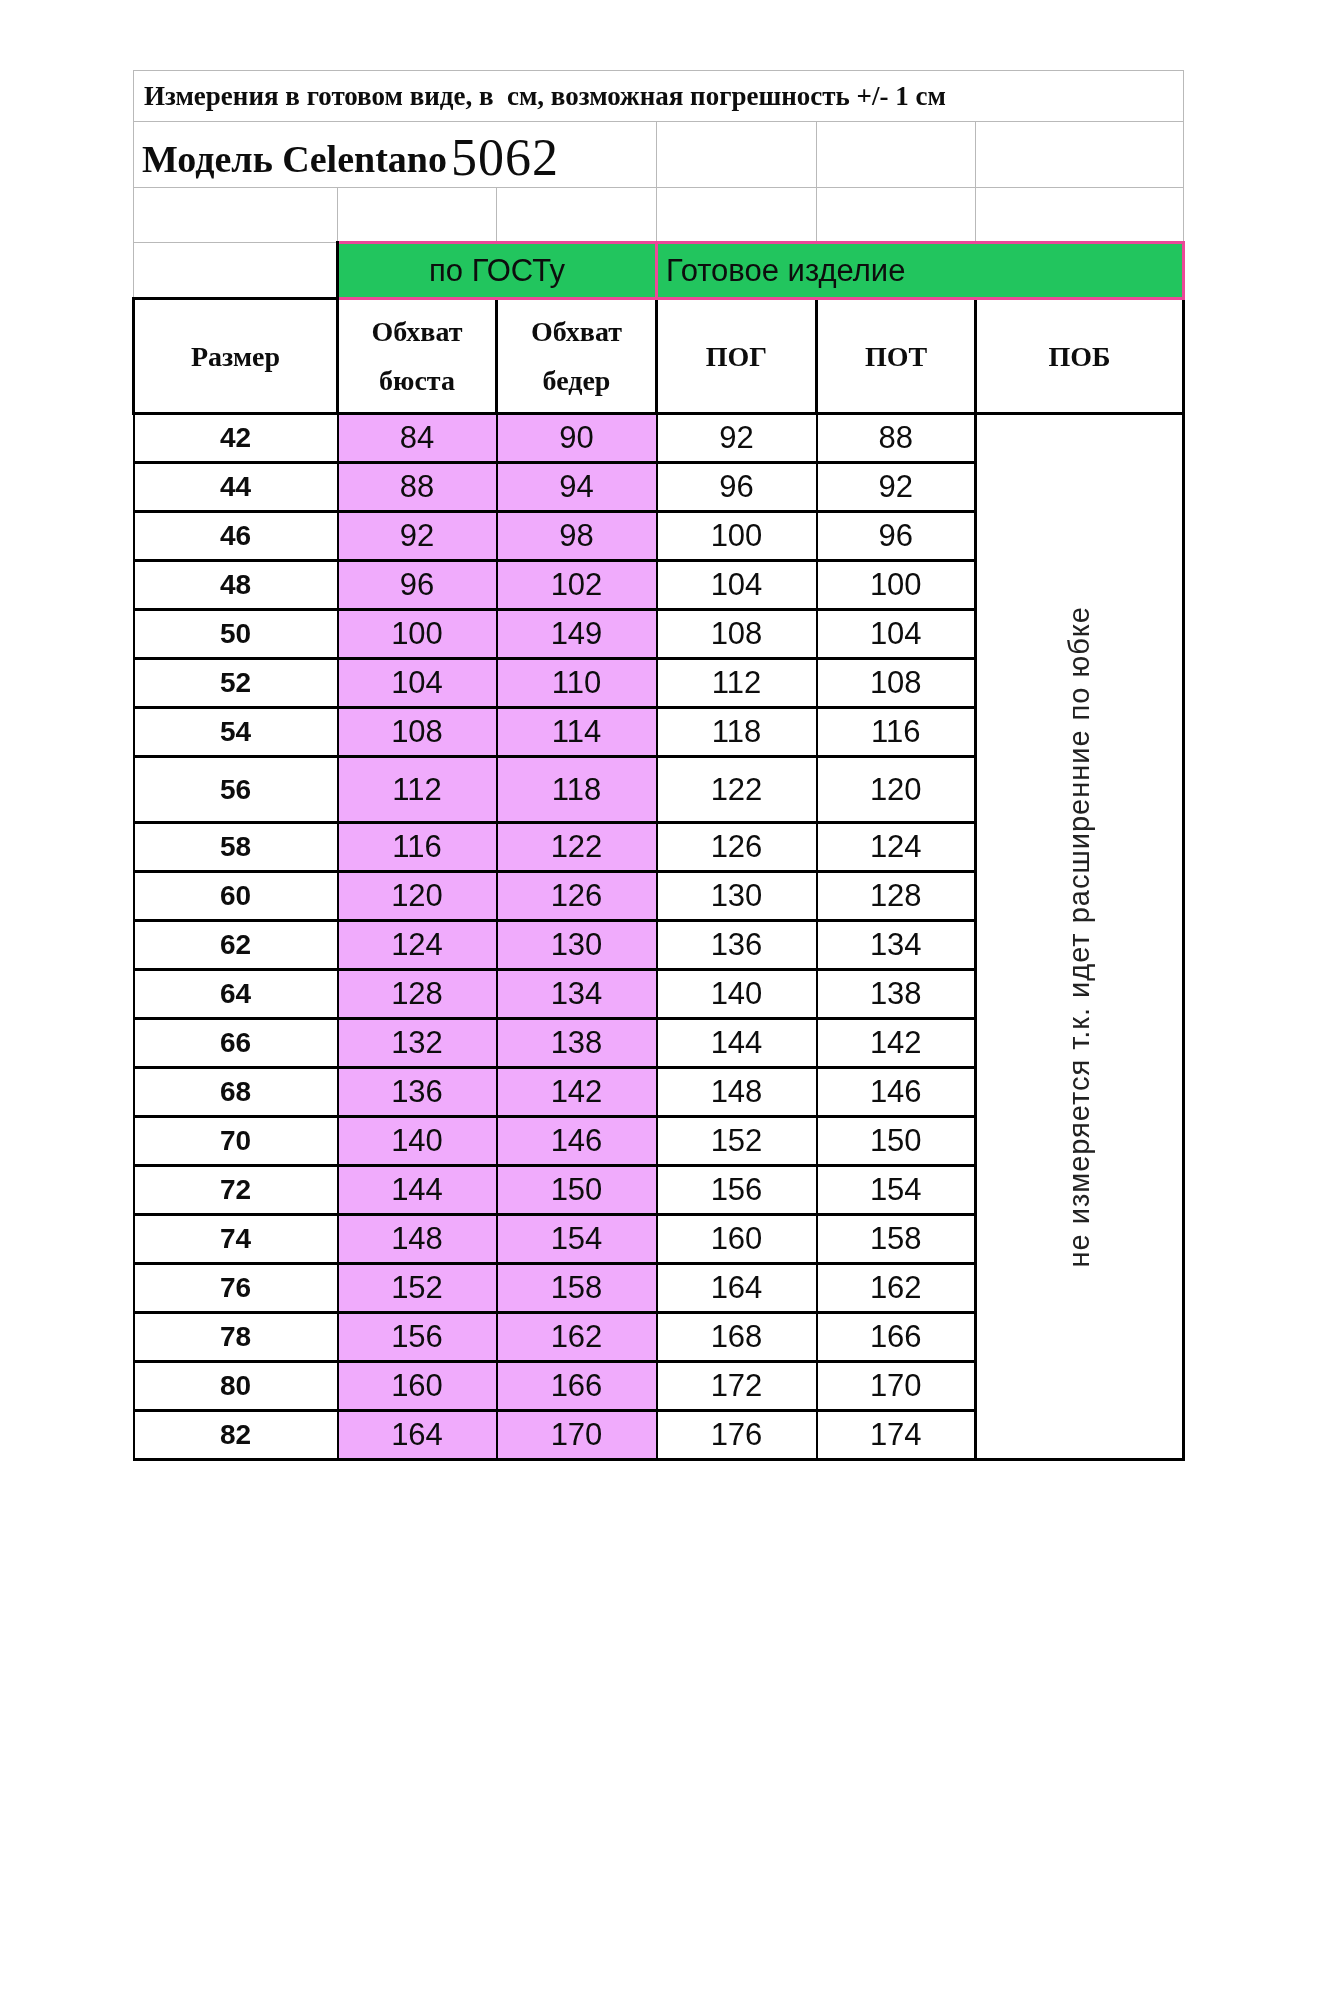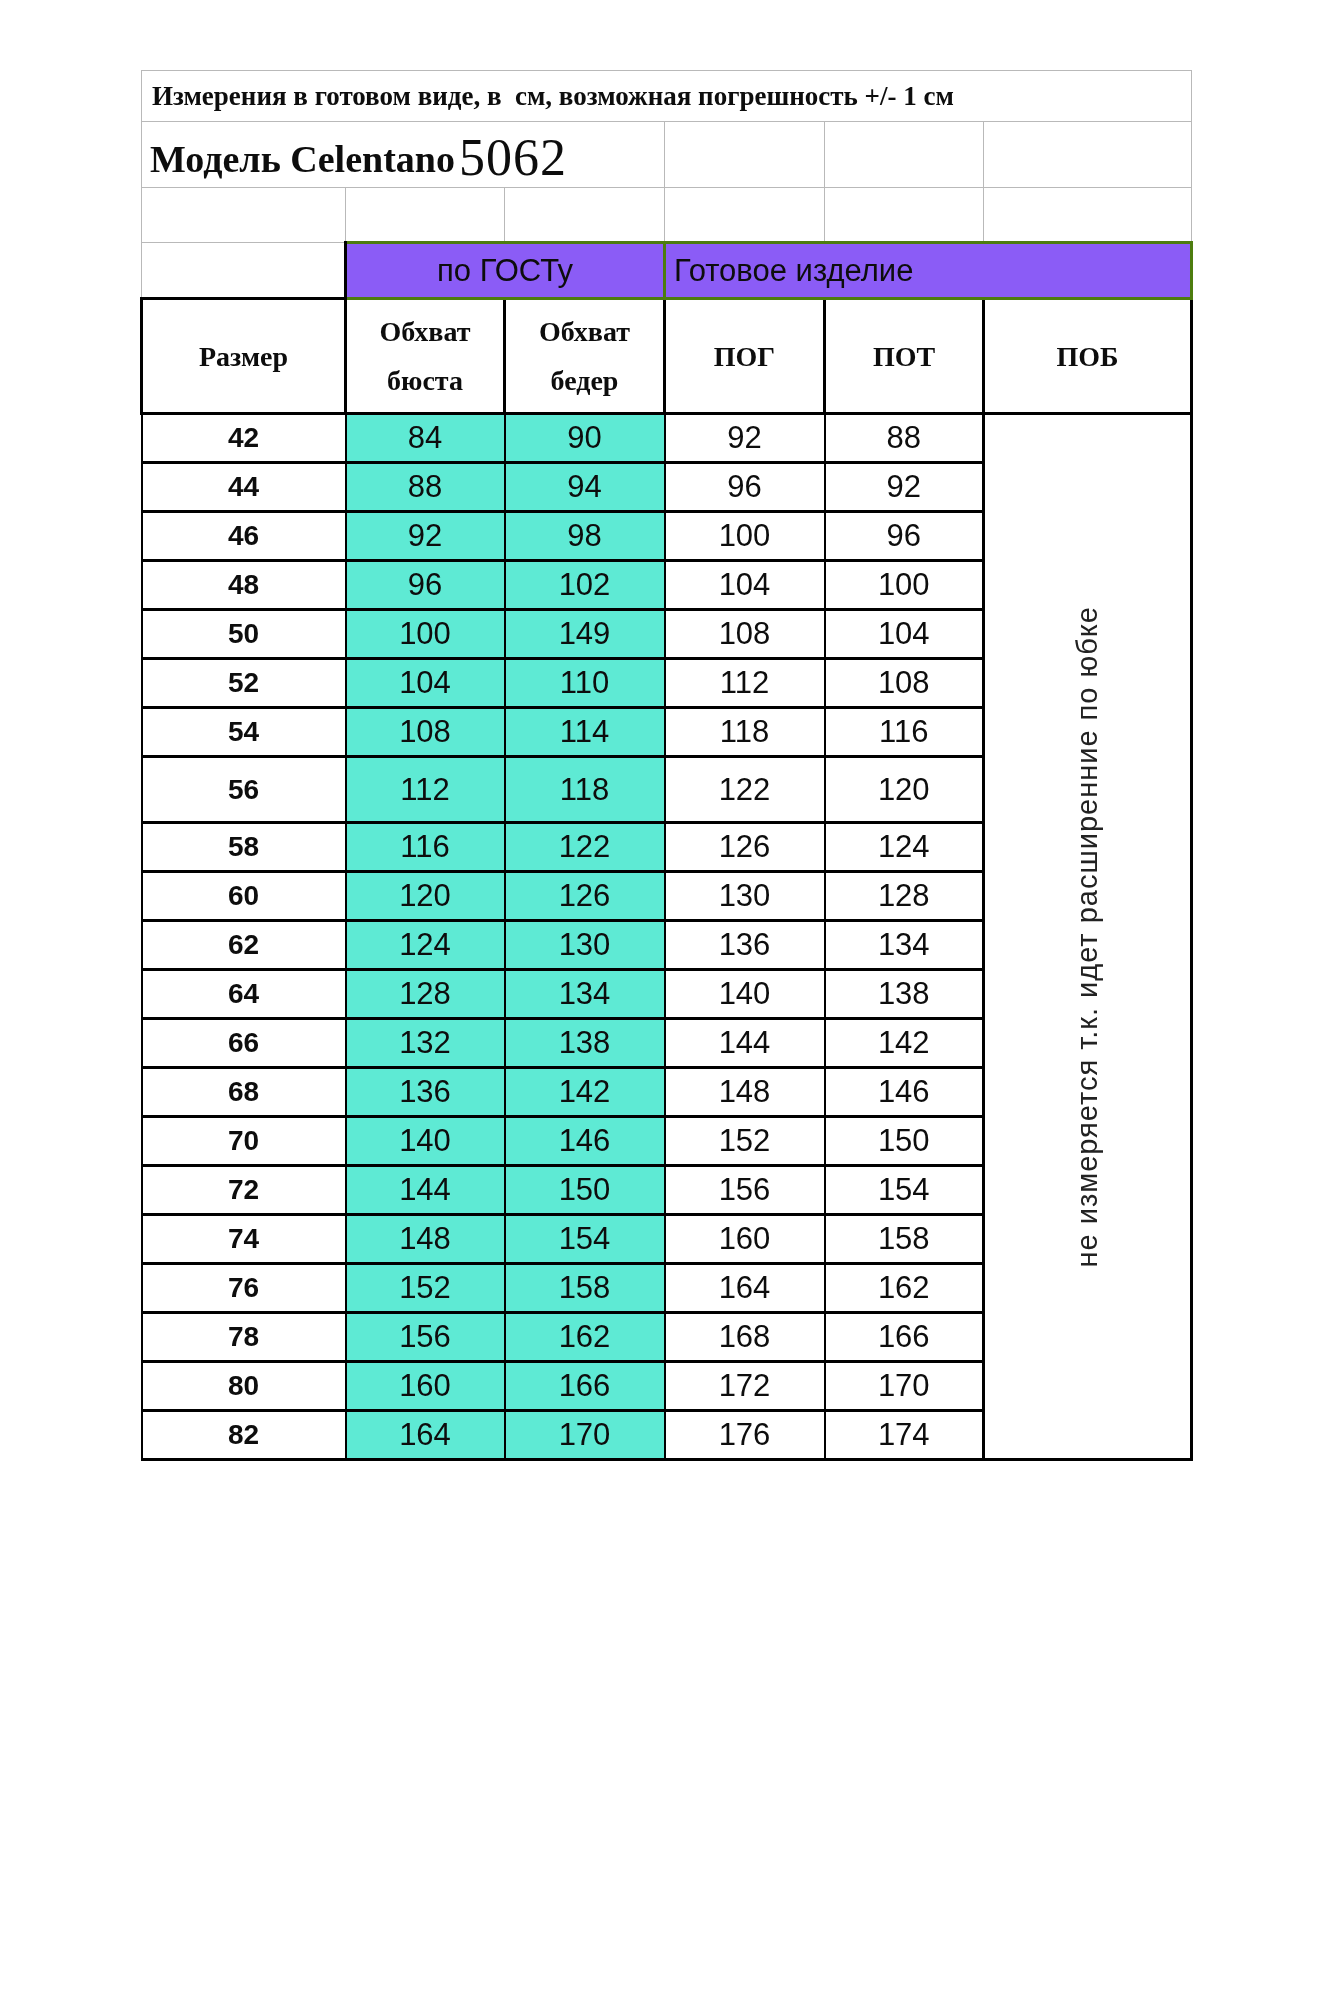--- a/index.html
+++ b/index.html
@@ -2,61 +2,61 @@
 <html><head>
 <meta charset="utf-8">
 <style>
   html,body{margin:0;padding:0;}
   body{
     width:1333px;height:2000px;background:#ffffff;position:relative;
     font-family:"Liberation Sans",sans-serif;color:#111;
     -webkit-font-smoothing:antialiased;
   }
   .sheet{
-    position:absolute;left:140px;top:70px;width:1050px;
+    position:absolute;left:132px;top:70px;width:1050px;
   }
   table{border-collapse:collapse;table-layout:fixed;width:1050px;}
   td{padding:0;overflow:hidden;}
 
   
   .g{border:1px solid #b9b9b9;background:#fff;}
   .title-cell{
     font-family:"Liberation Serif",serif;font-weight:bold;font-size:27px;
     text-align:left;padding:2px 10px;white-space:pre-wrap;color:#0d0d0d;
   }
   .model-cell{
     font-family:"Liberation Serif",serif;text-align:left;padding:0 8px;
     white-space:nowrap;color:#0d0d0d;
   }
   .model-label{font-weight:bold;font-size:38px;}
   .model-number{font-weight:normal;font-size:52px;display:inline-block;transform:translateY(3px);letter-spacing:1px;}
 
   
   .grp{
-    border:3px solid #4d7c0f;font-size:31px;text-align:center;vertical-align:middle;
-    color:#0d0d0d;background:#8b5cf6;
+    border:3px solid #ec4899;font-size:31px;text-align:center;vertical-align:middle;
+    color:#0d0d0d;background:#22c55e;
   }
   .grp-left{text-align:left;padding-left:8px;}
   .grp-empty{
     border-left:1px solid #b9b9b9;border-top:1px solid #b9b9b9;
     border-right:3px solid #000;border-bottom:3px solid #000;background:#fff;
   }
   .hdr{
     border:3px solid #000;background:#fff;
     font-family:"Liberation Serif",serif;font-weight:bold;font-size:28px;
     text-align:center;vertical-align:middle;white-space:pre-line;line-height:1.75;
     color:#0d0d0d;
   }
   .dcell{
     border-left:2px solid #000;border-right:2px solid #000;
     border-top:3px solid #000;border-bottom:3px solid #000;
     text-align:center;vertical-align:middle;font-size:31px;color:#0d0d0d;background:#fff;
   }
   .size{font-weight:bold;font-size:28px;margin-left:24px;}
-  .blue{background:#5eead4;}
+  .blue{background:#f0abfc;}
   .note-cell{
     border:3px solid #000;background:#fff;text-align:center;vertical-align:middle;
   }
   .note-text{
     writing-mode:vertical-rl;transform:rotate(180deg);
     font-size:29px;color:#222;letter-spacing:1px;white-space:nowrap;
     margin:0 auto;line-height:1;
   }
 </style>
 </head>

